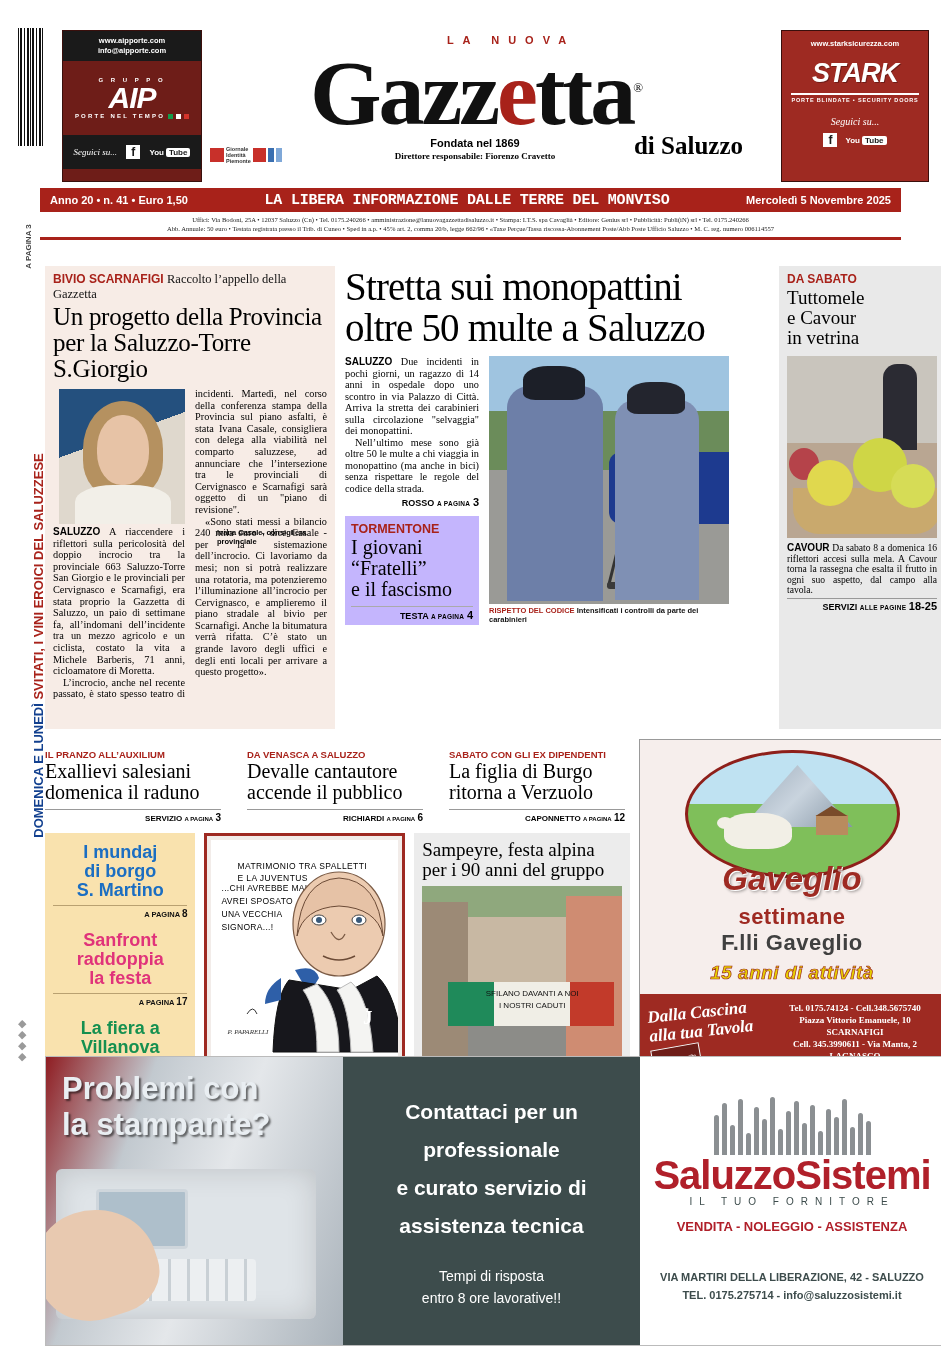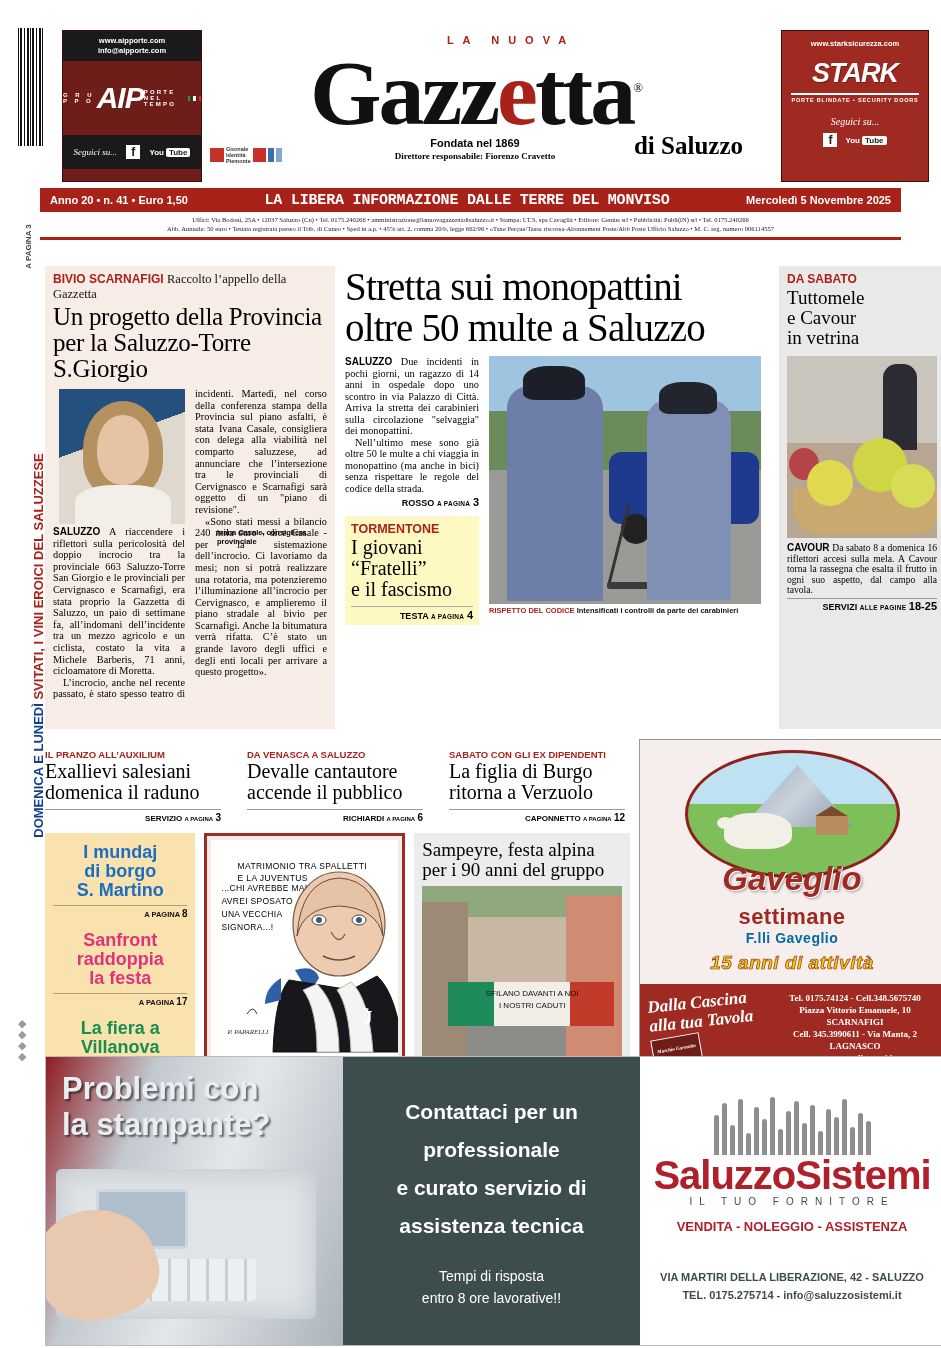--- a/index.html
+++ b/index.html
@@ -16,21 +16,21 @@
   .header { position: relative; height: 160px; margin: 28px 0 0 0; }
   .barcode { position: absolute; left: 18px; top: 0px; width: 26px; height: 130px; }
   .barcode .bars { width: 26px; height: 118px;
     background: repeating-linear-gradient(90deg,#111 0 1px,#fff 1px 2px,#111 2px 4px,#fff 4px 6px,#111 6px 7px,#fff 7px 9px,#111 9px 11px,#fff 11px 12px);
   }
 
   .adbox-left { position: absolute; left: 62px; top: 2px; width: 140px; height: 152px;
      background:#6e1d18; border:1px solid #3a0f0c; }
   .adbox-left .strip-top { background:#1a1a1a; color:#fff; text-align:center; font-family:"Liberation Sans",sans-serif;
      font-weight:bold; font-size:7.5px; line-height:10px; padding:5px 0 5px; }
-  .aip-logo { height: 74px; display:flex; flex-direction:row; align-items:center; justify-content:center; color:#fff; }
+  .aip-logo { height: 74px; display:flex; flex-direction:column; align-items:center; justify-content:center; color:#fff; }
   .aip-gruppo { font-family:"Liberation Sans",sans-serif; font-size:6px; letter-spacing:3px; font-weight:bold; }
   .aip-main { font-family:"Liberation Sans",sans-serif; font-size:30px; font-weight:bold; font-style:italic; letter-spacing:-1px; line-height:30px; }
   .aip-sub { font-family:"Liberation Sans",sans-serif; font-size:6px; letter-spacing:2.2px; font-weight:bold; display:flex; align-items:center; gap:3px;}
   .flagdot { display:inline-block; width:5px;height:5px; }
   .adbox-left .strip-bot { background:#1a1a1a; height:34px; display:flex; align-items:center; justify-content:space-around; padding:0 6px;}
   .seguici { color:#fff; font-style:italic; font-size:9px; font-family:"Liberation Serif",serif;}
   .fb { width:14px;height:14px;background:#fff;color:#1a1a1a;font-family:"Liberation Sans",sans-serif;font-weight:bold;font-size:12px;text-align:center;line-height:14px;}
   .yt { display:flex;align-items:center;gap:2px;color:#fff;font-family:"Liberation Sans",sans-serif;font-size:8px;font-weight:bold;}
   .yt .ytbox{background:#fff;color:#1a1a1a;padding:0 3px;border-radius:2px;font-size:8px;}
 
@@ -89,28 +89,28 @@
   .head-a { font-size:25px; line-height:26px; font-weight:normal; margin-top:2px; letter-spacing:-.3px;}
   .body2 { column-count:2; column-gap:10px; font-size:10.3px; line-height:11.6px; text-align:justify; margin-top:6px; hyphens:auto;}
   .body2 p { text-indent:10px; }
   .body2 p.first { text-indent:0; }
   .drop { font-family:"Liberation Sans",sans-serif; font-weight:bold; font-size:10px;}
   .cap-small { font-family:"Liberation Sans",sans-serif; font-weight:bold; font-size:7.5px; padding-top:1px; }
 
   .head-b { font-size:39px; line-height:41px; letter-spacing:-.8px; }
   .b-flex { display:flex; gap:10px; margin-top:8px;}
   .b-left { width:134px;}
-  .b-right { width:272px;}
+  .b-right { width:240px;}
   .b-body { font-size:10.3px; line-height:11.5px; text-align:justify; }
   .b-body p { text-indent:10px;}
   .b-body p.first{text-indent:0;}
   .refline { text-align:right; font-family:"Liberation Sans",sans-serif; font-weight:bold; font-size:9px; margin-top:2px;}
   .refline .pg { font-size:11px;}
   .refline .sm { font-size:6.5px; letter-spacing:.3px;}
-  .tormbox { background:#fef9c3; margin-top:8px; padding:6px 6px 4px;}
+  .tormbox { background:#c4b5fd; margin-top:8px; padding:6px 6px 4px;}
   .torm-k { font-family:"Liberation Sans",sans-serif; font-weight:bold; font-size:12.5px; color:#a8221a;}
   .torm-h { font-size:20px; line-height:21px; margin-top:1px;}
   .torm-ref{ border-top:1px solid #aaa; margin-top:6px; padding-top:2px;}
   .photo-cap-red { font-family:"Liberation Sans",sans-serif; font-weight:bold; font-size:7.5px; color:#a8221a; padding-top:2px;}
   .photo-cap-red span.bk { color:#111; }
 
   .head-c { font-size:19px; line-height:20px; margin-top:2px;}
   .c-body { font-size:9.6px; line-height:10.6px; text-align:justify; margin-top:5px;}
 
   
@@ -158,21 +158,21 @@
       background:linear-gradient(135deg,#9aa9b8 0%, #c9d4de 50%, #8695a5 100%); clip-path:polygon(50% 0,100% 100%,0 100%);}
   .gave-cow { position:absolute; left:36px; top:60px; width:68px;height:36px;background:#f2efe6;border-radius:40% 45% 35% 35%;}
   .gave-cow:after{content:"";position:absolute;left:-7px;top:4px;width:16px;height:12px;background:#f2efe6;border-radius:50%;}
   .gave-house{position:absolute;left:128px;top:62px;width:32px;height:20px;background:#b98b5e;}
   .gave-house:before{content:"";position:absolute;left:-4px;top:-9px;width:40px;height:10px;background:#7a4b2a;clip-path:polygon(10% 100%,50% 0,90% 100%);}
   .gave-arc { position:absolute; left:0; top:0; width:100%; height:100%; }
   .gave-arc text { font-family:"Liberation Sans",sans-serif; font-weight:bold; font-size:13px; fill:#8e1f1a;}
   .gave-word { font-family:"Liberation Sans",sans-serif; font-weight:bold; font-style:italic; font-size:33px; color:#9e2a22;
       margin-top:-26px; text-shadow:1px 1px 0 #fff, 2px 2px 3px rgba(0,0,0,.35); position:relative; z-index:3;}
   .gave-m1 { font-family:"Liberation Sans",sans-serif; font-weight:bold; font-size:22px; color:#9e2a22; margin-top:6px; letter-spacing:.5px;}
-  .gave-m2 { font-family:"Liberation Sans",sans-serif; font-weight:bold; font-size:14px; color:#0369a1; letter-spacing:.5px;}
+  .gave-m2 { font-family:"Liberation Sans",sans-serif; font-weight:bold; font-size:22px; color:#404040; letter-spacing:.5px;}
   .gave-desc { font-family:"Liberation Sans",sans-serif; font-weight:bold; font-style:italic; font-size:12.5px; line-height:16px; margin-top:7px; color:#111;}
   .gave-15 { font-family:"Liberation Sans",sans-serif; font-weight:bold; font-style:italic; font-size:19px; color:#e8d100;
       -webkit-text-stroke:.7px #9e2a22; margin-top:6px; letter-spacing:.5px;}
   .gave-bot { background:#9e2a22; color:#fff; display:flex; padding:8px 6px; gap:6px; margin-top:6px;}
   .gave-slogan { flex:0 0 120px; font-family:"Liberation Serif",serif; font-style:italic; font-weight:bold; font-size:17px; line-height:19px; color:#fff;
       transform:rotate(-6deg); padding-left:4px;}
   .gave-tag { font-size:5px; background:#6e1d18; display:inline-block; padding:2px 4px; border:1px solid #fff; transform:rotate(-4deg); margin-top:3px;}
   .gave-addr { flex:1; text-align:center; font-family:"Liberation Serif",serif; font-size:9px; line-height:12px; font-weight:bold;}
 
   

